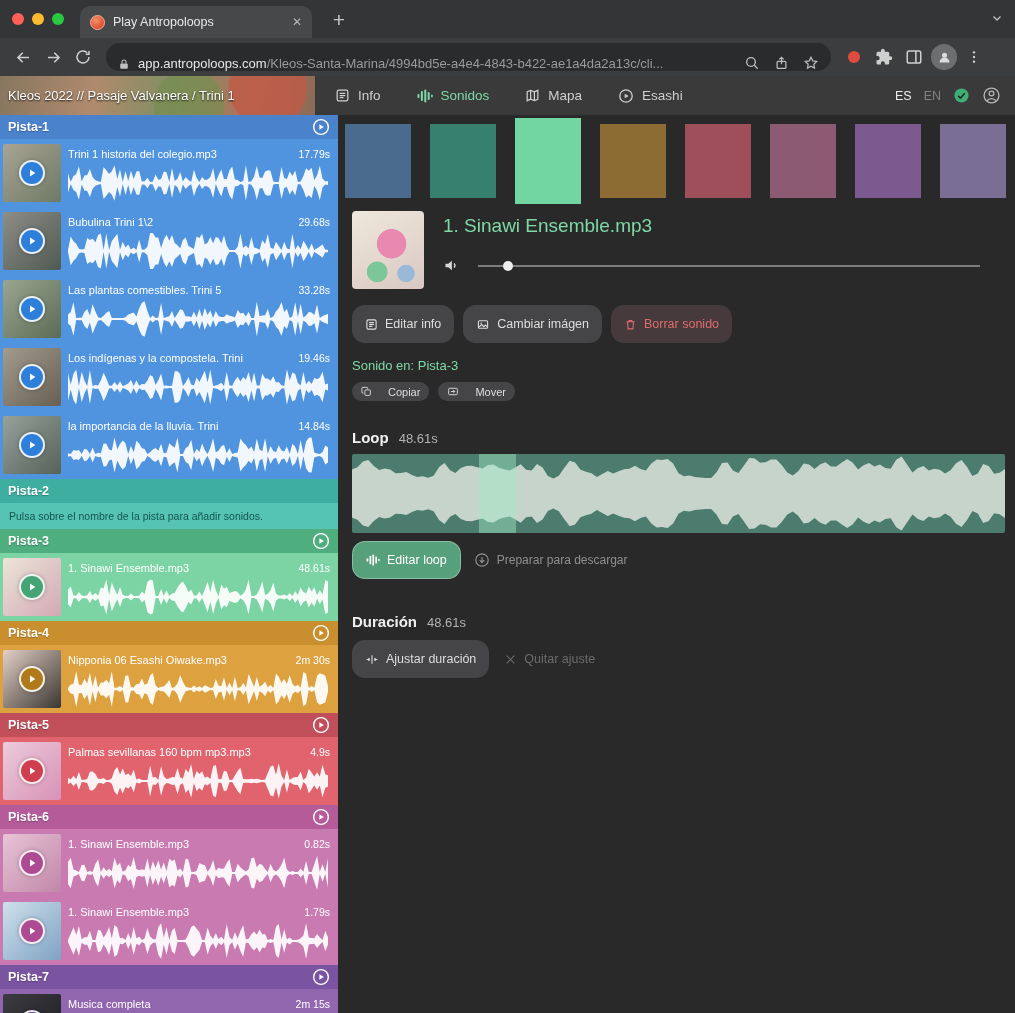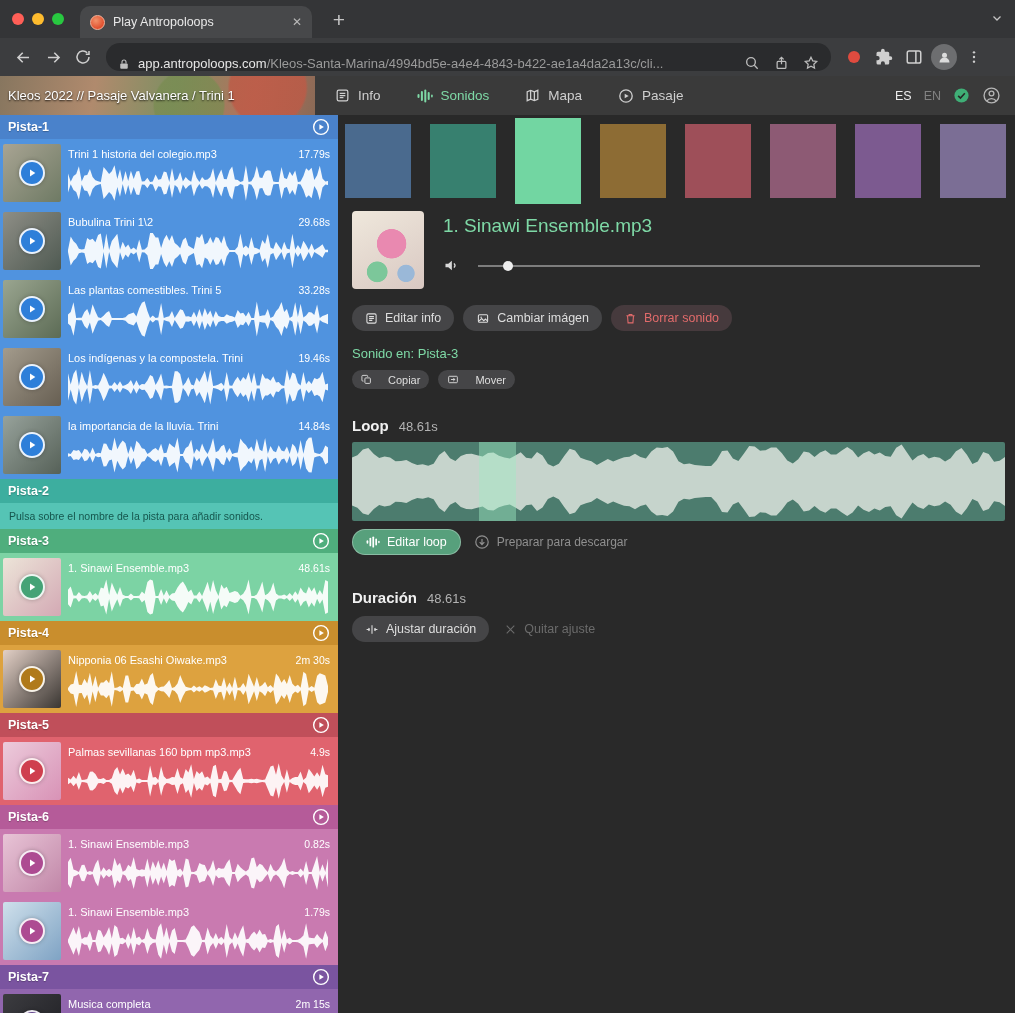--- a/index.html
+++ b/index.html
@@ -82,21 +82,21 @@
       radial-gradient(circle at 35% 78%, #7cc79a 0 13%, transparent 14%),
       radial-gradient(circle at 75% 80%, #9ab8d8 0 10%, transparent 11%),
       linear-gradient(150deg,#efe8dc,#d9c8c2); }
   .panel-right { margin-left:19px; flex:1; min-width:0; }
   .sound-title { color:#7ed9a6; font-size:19px; margin-top:4px; white-space:nowrap; }
   .volume-row { display:flex; align-items:center; margin-top:20px; color:#d8d8d8; }
   .vol-slider { position:relative; height:2px; background:#7d7d7d; width:502px; margin-left:18px; }
   .vol-dot { position:absolute; top:-4px; width:10px; height:10px; border-radius:50%; background:#ededed; }
 
   .btn-row { display:flex; align-items:center; gap:9px; margin-top:16px; }
-  .btn { height:26px; background:#454547; border:none; border-radius:13px; color:#dedede;
+  .btn { height:38px; background:#454547; border:none; border-radius:13px; color:#dedede;
     font-size:12.5px; font-family:inherit; display:flex; align-items:center; gap:7px; padding:0 13px; white-space:nowrap; }
   .btn.danger { color:#e26b6b; background:#463a3d; }
   .btn.small { height:19px; border-radius:10px; font-size:11px; padding:0 9px; gap:16px; }
   .btn.green { background:#57a07c; color:#fff; border:1px solid rgba(255,255,255,.3); }
   .sonido-en { margin-top:15px; font-size:13px; color:#7ed9a6; }
   .small-row { margin-top:9px; }
   .sec { display:flex; align-items:baseline; gap:10px; margin-top:28px; }
   .sec-title { color:#f0f0f0; font-size:15px; font-weight:bold; }
   .sec-val { color:#b2b2b2; font-size:13px; }
   .loop-wave { position:relative; margin-top:8px; width:653px; height:79px; background:#4c7c6e;
@@ -232,21 +232,21 @@
             <path d="M3.5 6l5.5-2.3 6 2.3 5.5-2.3v14.3l-5.5 2.3-6-2.3-5.5 2.3z"></path>
             <path d="M9 3.7v14.3M15 6v14.3"></path>
           </svg>
         <span>Mapa</span>
       </span>
       <span class="app-tab">
         <svg width="16" height="16" viewBox="0 0 24 24" fill="none" stroke="currentColor" stroke-width="2">
             <circle cx="12" cy="12" r="9.3"></circle>
             <path d="M10 8.5v7l6-3.5z" fill="currentColor" stroke="none"></path>
           </svg>
-        <span>Pasaje</span>
+        <span>Esashi</span>
       </span>
     </div>
     <div class="header-right">
       <span class="lang on">ES</span>
       <span class="lang off">EN</span>
       <span>
         <svg width="17" height="17" viewBox="0 0 24 24">
             <circle cx="12" cy="12" r="10" fill="#3fae76"></circle>
             <path d="M7.3 12.5l3.2 3.2 6.2-6.9" stroke="#262626" stroke-width="2.2" fill="none"></path>
           </svg>

